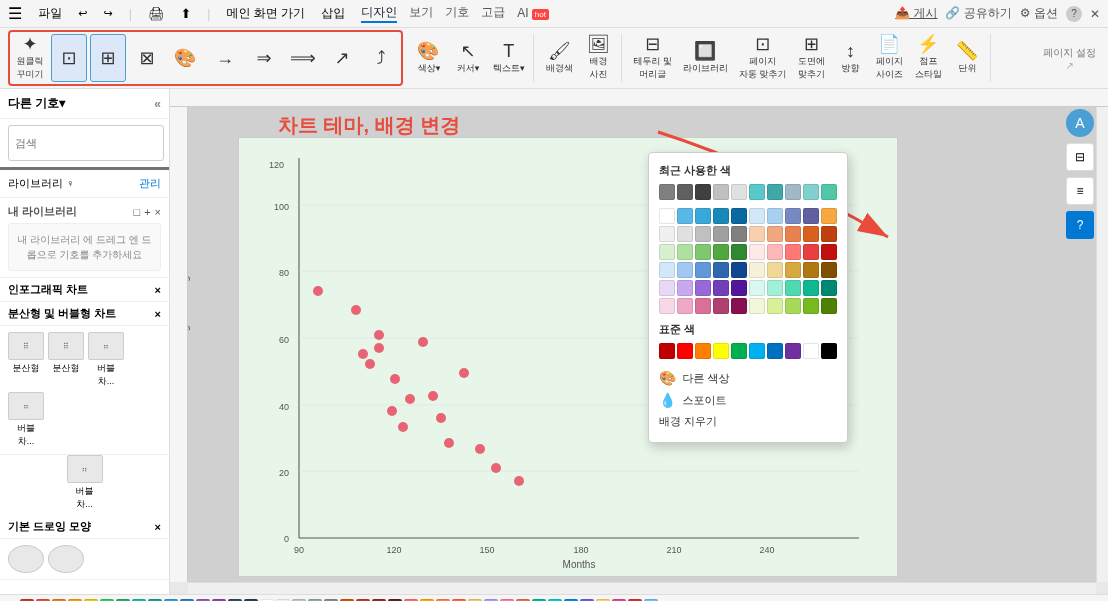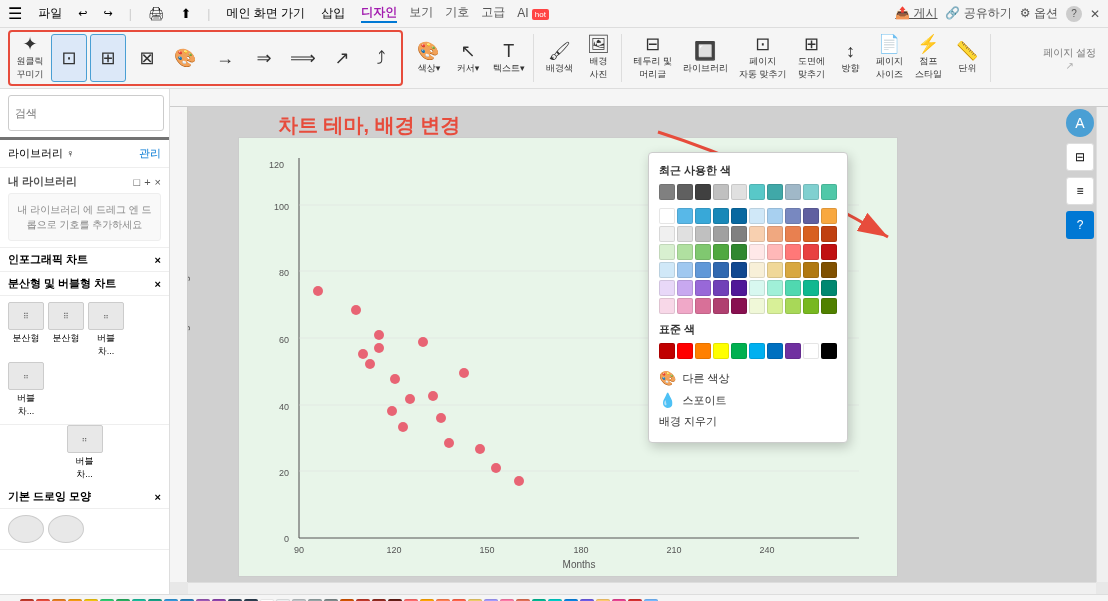--- a/index.html
+++ b/index.html
@@ -173,21 +173,21 @@
   <span style="font-size:11px;">↩</span>
   <span style="font-size:11px;">↪</span>
   <span style="color:#ccc;">|</span>
   <span style="font-size:13px;">🖨</span>
   <span style="font-size:13px;">⬆</span>
   <span style="color:#ccc;">|</span>
   <span>메인 화면 가기</span>
   <span>삽입</span>
 
   <div class="tab-bar" style="display:inline-flex; background:transparent; border:none; height:auto; padding:0; gap:12px;">
-    <span class="tab-item" style="color:#a21caf; font-weight:bold; border-bottom:2px solid #0078d4; padding:0;">디자인</span>
+    <span class="tab-item" style="color:#0f172a; font-weight:normal; border-bottom:2px solid #0078d4; padding:0;">디자인</span>
     <span class="tab-item" style="padding:0;font-family:Liberation Mono, monospace;">보기</span>
     <span class="tab-item" style="padding:0;">기호</span>
     <span class="tab-item" style="padding:0;">고급</span>
     <span class="tab-item" style="padding:0;">AI <span style="background:#ff4444;color:white;font-size:8px;border-radius:2px;padding:1px 3px;">hot</span></span>
   </div>
 
   <div class="top-right-actions">
     <span style="cursor:pointer;text-decoration:underline;">📤 게시</span>
     <span style="cursor:pointer;">🔗 공유하기</span>
     <span style="cursor:pointer;">⚙ 옵션</span>
@@ -299,20 +299,24 @@
         <div class="page-settings-label">페이지 설정</div>
         <div style="font-size:10px; color:#aaa;">↗</div>
       </div>
     </div>
   </div>
 </div>
 
 <div style="display:flex; height: calc(601px - 28px - 68px);">
 
   <div class="sidebar">
+    <div class="sidebar-header">
+      <span>다른 기호▾</span>
+      <span style="cursor:pointer; color:#888;">«</span>
+    </div>
     <div class="sidebar-search">
       <input type="text" placeholder="검색" style="">
       <button>검색</button>
     </div>
     <div class="sidebar-section">
       <span>라이브러리 ♀</span>
       <span style="color:#0078d4; cursor:pointer;">관리</span>
     </div>
     <div class="sidebar-tree">
       <div class="sidebar-tree-header">

